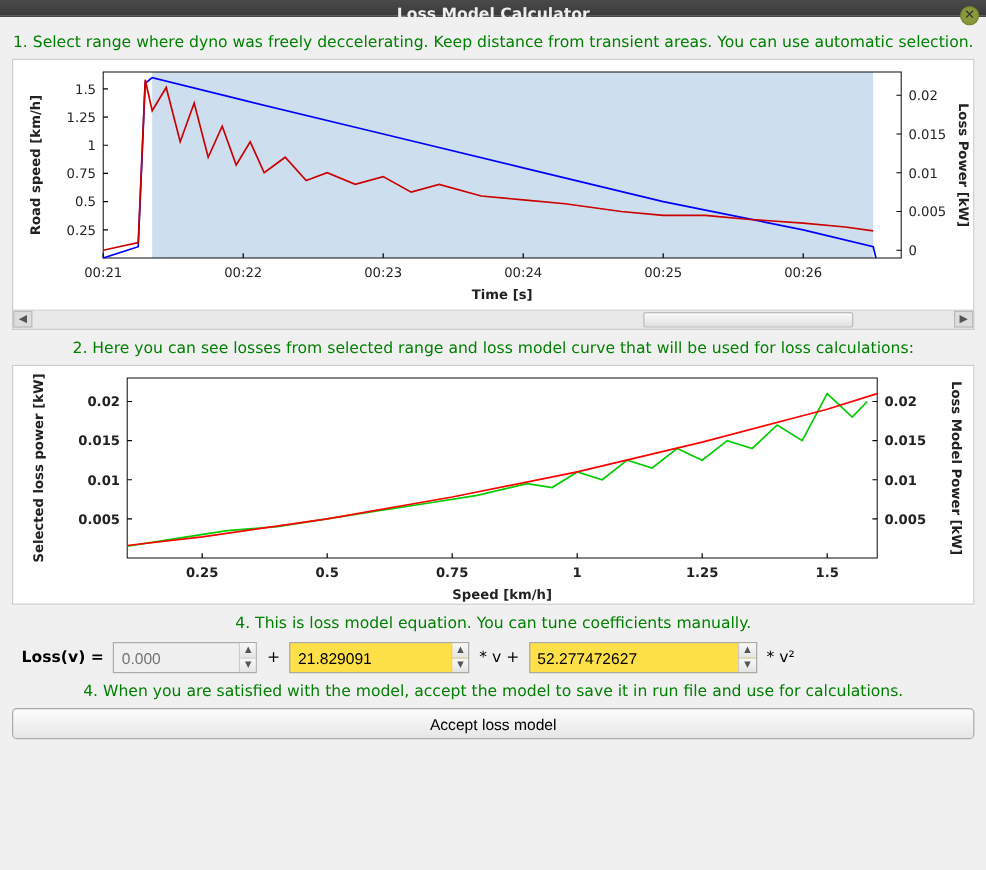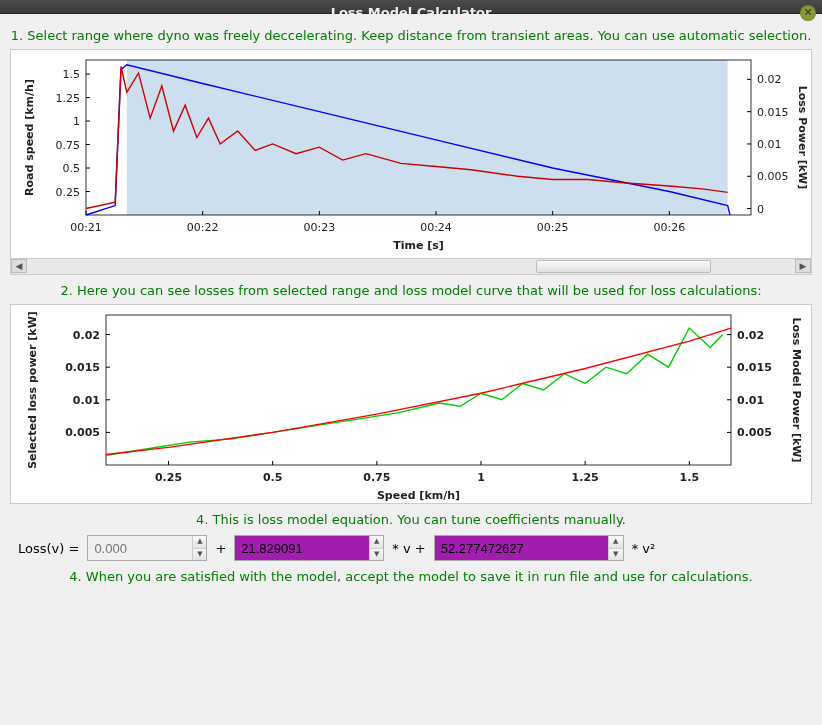--- a/index.html
+++ b/index.html
@@ -90,25 +90,25 @@
     border: 1px solid #bbb;
     border-radius: 2px;
   }
   .eq-row {
     display: flex;
     align-items: center;
     gap: 8px;
     margin: 8px 0;
     padding-left: 8px;
   }
-  .eq-label { font-weight: normal; }
+  .eq-label { font-weight: bold; }
   .spin {
     display: inline-flex;
     border: 1px solid #aaa;
-    background: #a21caf;
+    background: #fde047;
     height: 26px;
   }
   .spin.disabled { background: #f0f0f0; color: #999; }
   .spin input {
     border: none;
     padding: 0 6px;
     font-size: 13px;
     width: 100%;
     background: transparent;
     color: inherit;
@@ -260,14 +260,15 @@
       <input value="52.277472627" style="">
       <span class="arrows">
           <div>▲</div>
           <div>▼</div>
         </span>
     </span>
     <span>* v²</span>
   </div>
 
   <div class="step-text">4. When you are satisfied with the model, accept the model to save it in run file and use for calculations.</div>
+  <button class="wide-btn">Accept loss model</button>
 
 </div>
 
 </body></html>

